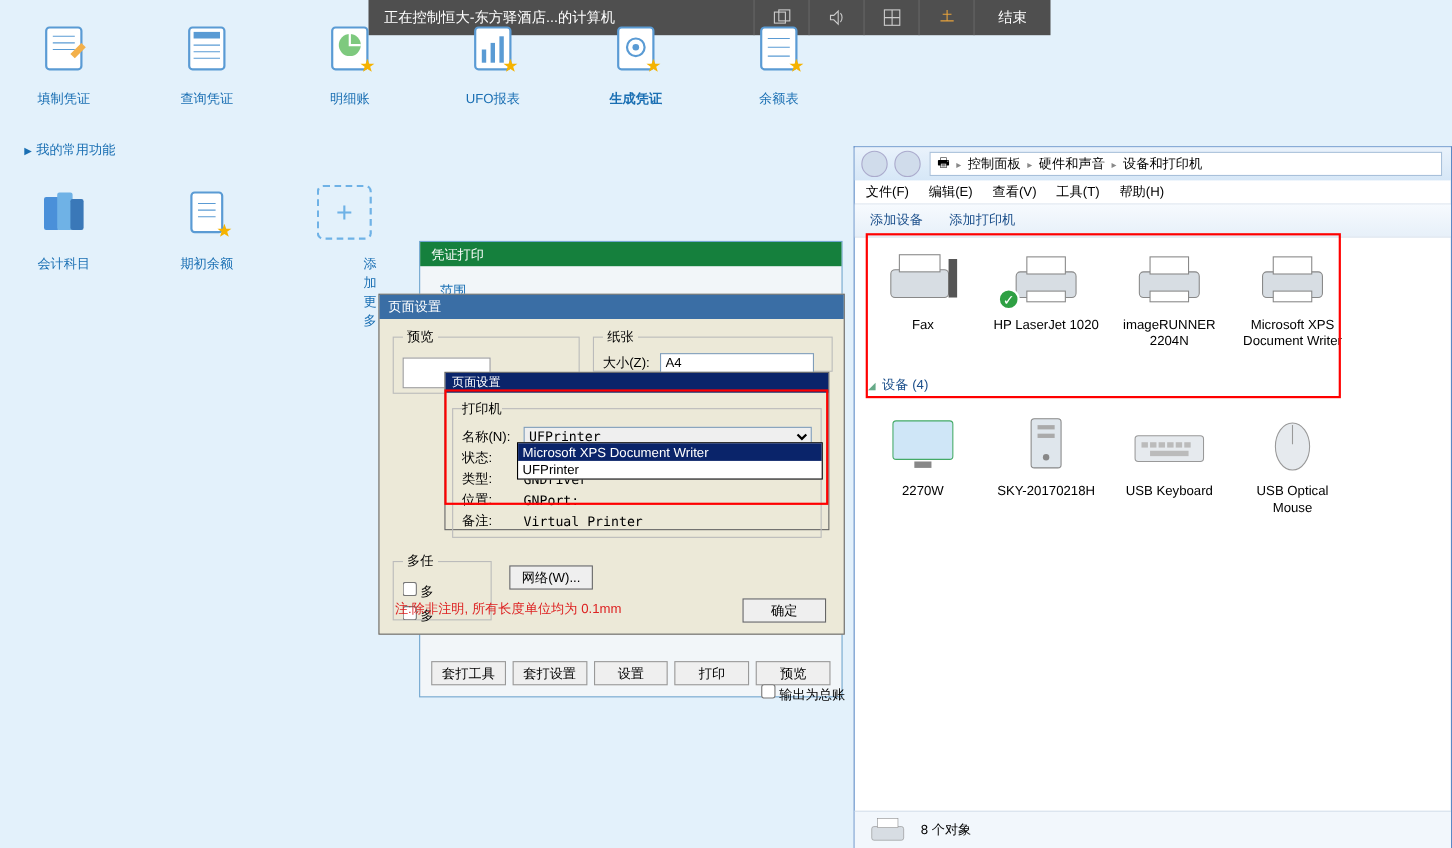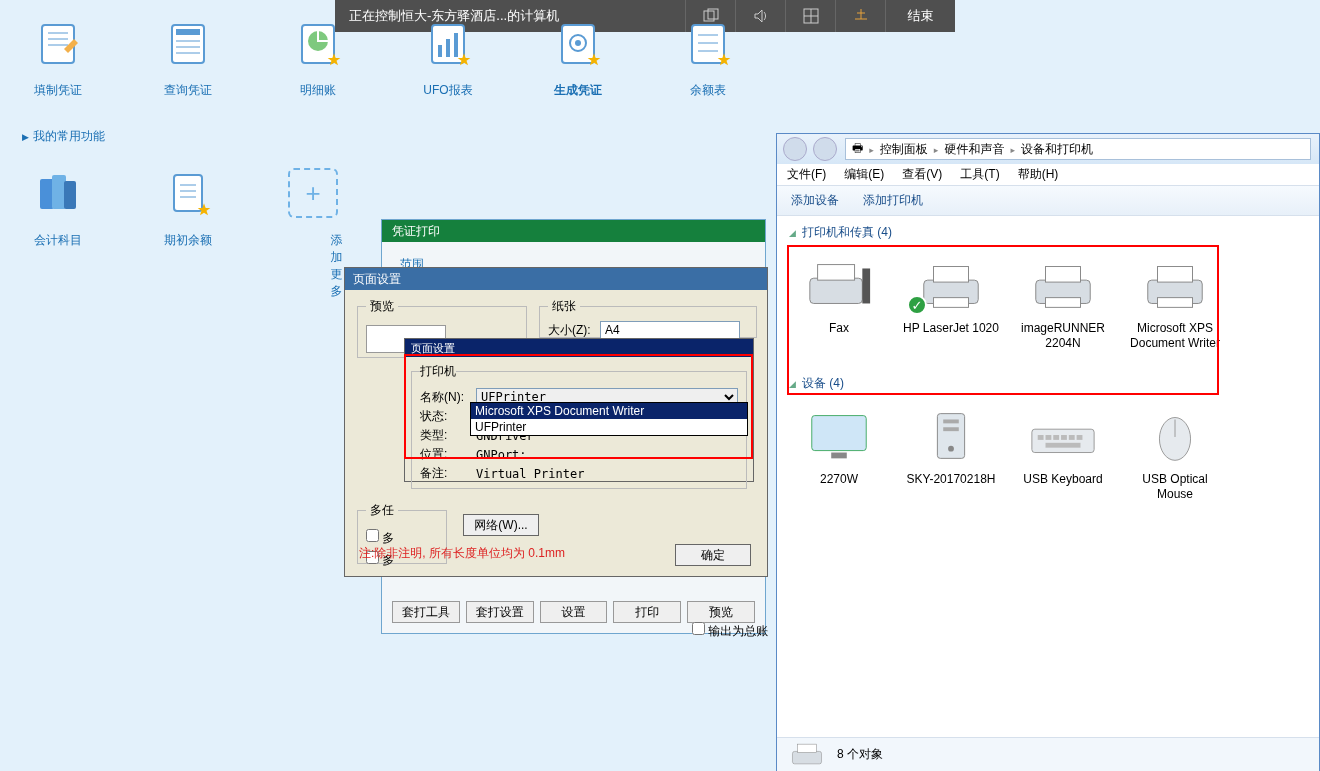--- a/index.html
+++ b/index.html
@@ -327,21 +327,20 @@
     <span>编辑(E)</span>
     <span>查看(V)</span>
     <span>工具(T)</span>
     <span>帮助(H)</span>
   </div>
   <div class="cmdbar">
     <span>添加设备</span>
     <span>添加打印机</span>
   </div>
 
-  <div class="section-head">打印机和传真 (4)</div>
   <div style="position:relative;">
     <div class="devgrid">
       <div class="dev">
         <div class="pic">
             <svg class="printer-svg" viewBox="0 0 72 54">
               <rect x="6" y="20" width="54" height="26" rx="4" fill="#d7dde3" stroke="#888"></rect>
               <rect x="14" y="6" width="38" height="16" fill="#fff" stroke="#888"></rect>
               <rect x="60" y="10" width="8" height="36" fill="#555"></rect>
             </svg>
           </div>

